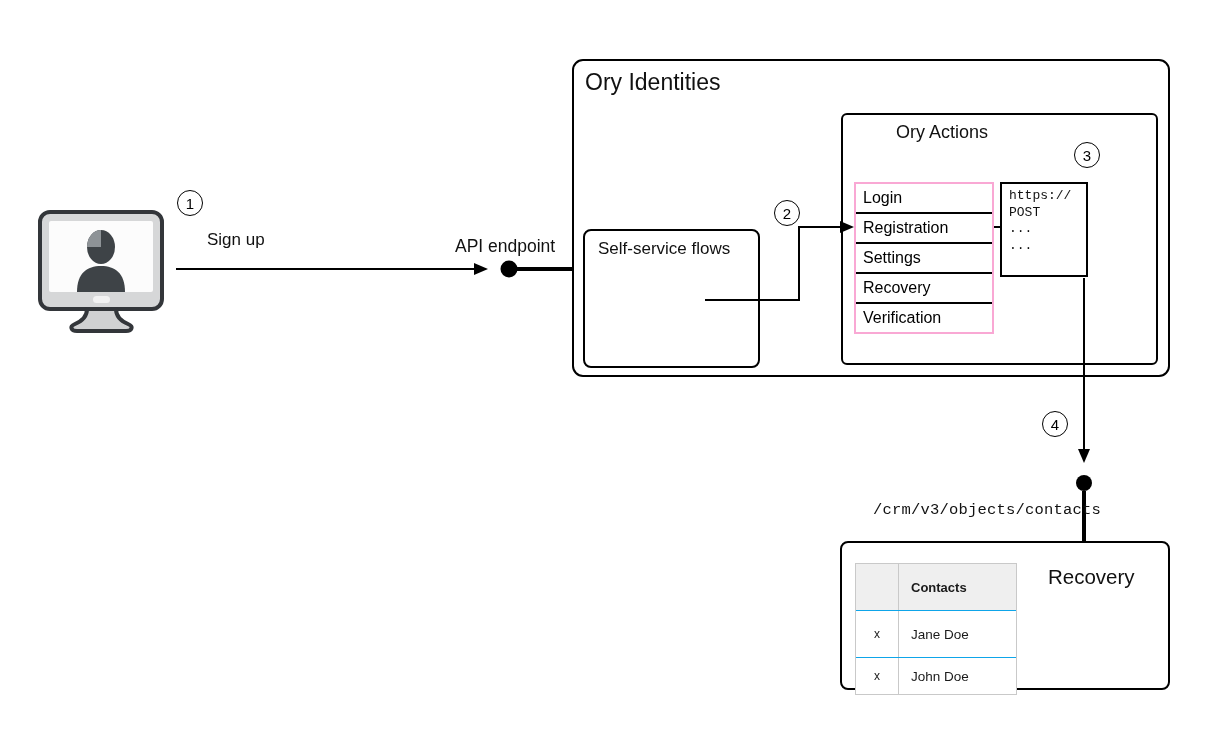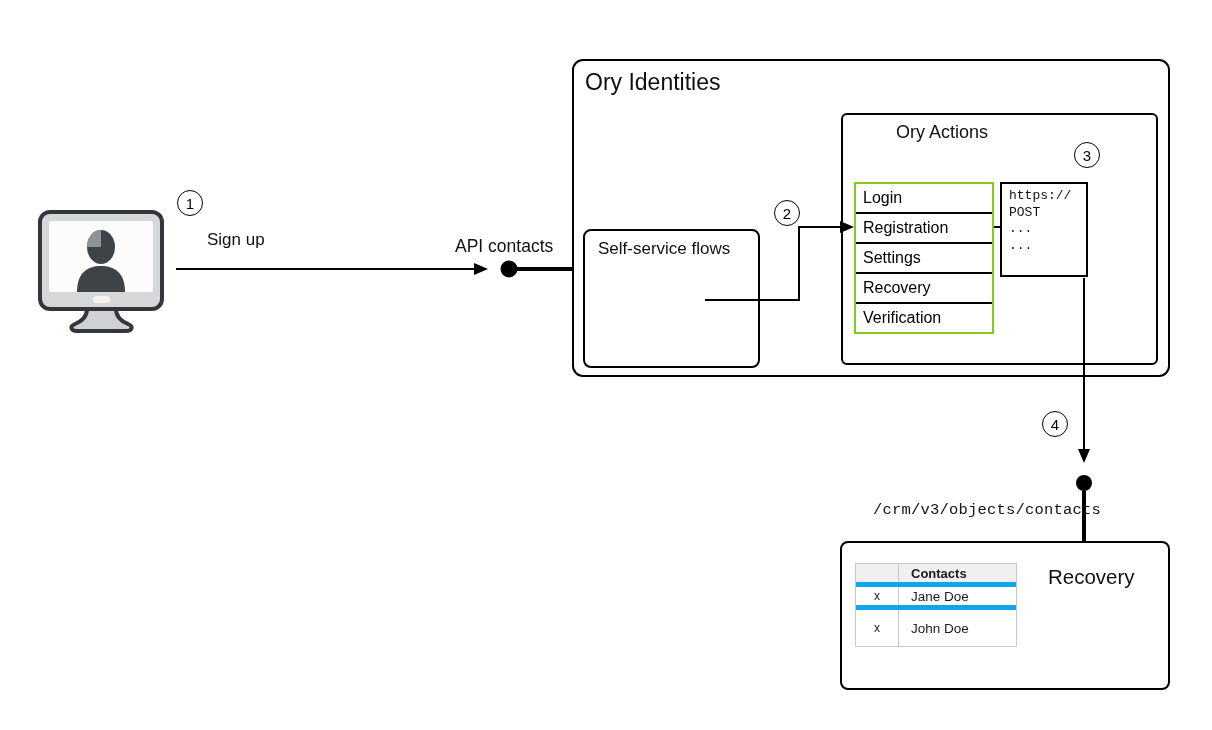--- a/index.html
+++ b/index.html
@@ -23,38 +23,38 @@
   #ory-actions-title{left:866px;top:122px;margin-left:30px;}
   #self-service-title{left:598px;top:239px;font-size:17px;}
   #sign-up-label{left:207px;top:230px;font-size:17px;}
   #api-endpoint-label{left:455px;top:236px;font-size:17.5px;}
   #hubspot-title{left:1048px;top:565px;font-size:20.5px;}
   .mono{font-family:"Liberation Mono",monospace;}
   #crm-path-label{position:absolute;left:841px;top:501px;font-size:15.5px;letter-spacing:.2px;color:#111;margin-left:32px;}
 
   
   #flows-table{position:absolute;left:854px;top:182px;width:140px;height:152px;
-    border:2px solid #84cc16;box-sizing:border-box;display:flex;flex-direction:column;background:#fff;}
+    border:2px solid #f9a8d4;box-sizing:border-box;display:flex;flex-direction:column;background:#fff;}
   .flow-row{flex:1;display:flex;align-items:center;padding-left:7px;font-size:16px;border-bottom:2px solid #000;box-sizing:border-box;}
   .flow-row:last-child{border-bottom:none;}
 
   
   .code-line{font-size:13px;line-height:16.5px;color:#111;white-space:pre;}
 
   
   .step-circle{position:absolute;width:26px;height:26px;border:1.8px solid #000;border-radius:50%;
     background:#fff;display:flex;align-items:center;justify-content:center;font-size:15px;box-sizing:border-box;}
   #step-1{left:177px;top:190px;}
   #step-2{left:774px;top:200px;}
   #step-3{left:1074px;top:142px;}
   #step-4{left:1042px;top:411px;}
 
   
   #hs-table{position:absolute;left:855px;top:563px;width:162px;border:1px solid #c9c9c9;box-sizing:border-box;background:#fff;}
-  .hs-row{display:flex;height:23px;border-bottom:5px solid #0ea5e9;box-sizing:border-box;}
+  .hs-row{display:flex;height:47px;border-bottom:1px solid #0ea5e9;box-sizing:border-box;}
   .hs-row:last-child{border-bottom:none;height:36px;}
   .hs-cell{display:flex;align-items:center;box-sizing:border-box;font-size:13.5px;color:#1a1a1a;}
   .hs-col1{width:43px;justify-content:center;border-right:1px solid #c9c9c9;font-size:12px;}
   .hs-col2{flex:1;padding-left:12px;}
   .hs-header{background:#efefef;}
   .hs-header .hs-cell{font-weight:bold;font-size:13px;}
 
   #monitor-wrap{position:absolute;left:36px;top:208px;width:130px;height:126px;}
 </style>
 </head>
@@ -105,21 +105,21 @@
       <span>2</span>
     </div>
   <div class="step-circle" id="step-3">
       <span>3</span>
     </div>
   <div class="step-circle" id="step-4">
       <span>4</span>
     </div>
 
   <div class="title" id="sign-up-label">Sign up</div>
-  <div class="title" id="api-endpoint-label">API contacts</div>
+  <div class="title" id="api-endpoint-label">API endpoint</div>
   <div class="title" id="ory-identities-title">Ory Identities</div>
   <div class="title" id="ory-actions-title">Ory Actions</div>
   <div class="title" id="self-service-title">Self-service flows</div>
   <div class="mono" id="crm-path-label">/crm/v3/objects/contacts</div>
   <div class="title" id="hubspot-title">Recovery</div>
 
   <div id="flows-table">
     <div class="flow-row">
         <span>Login</span>
       </div>

